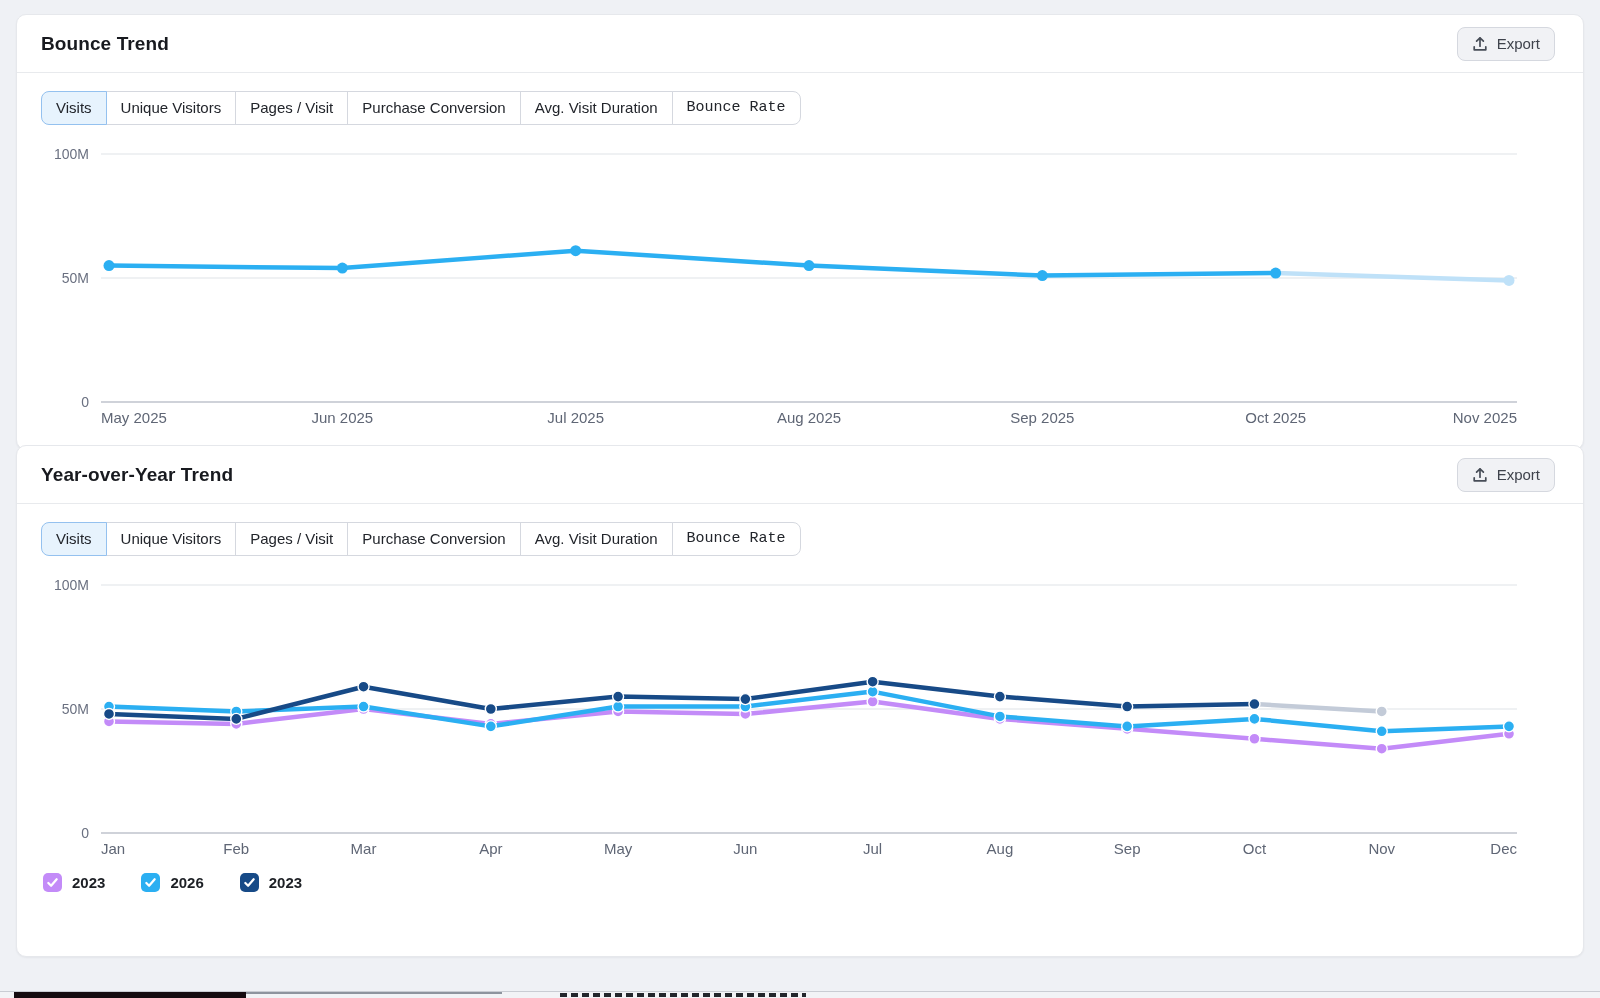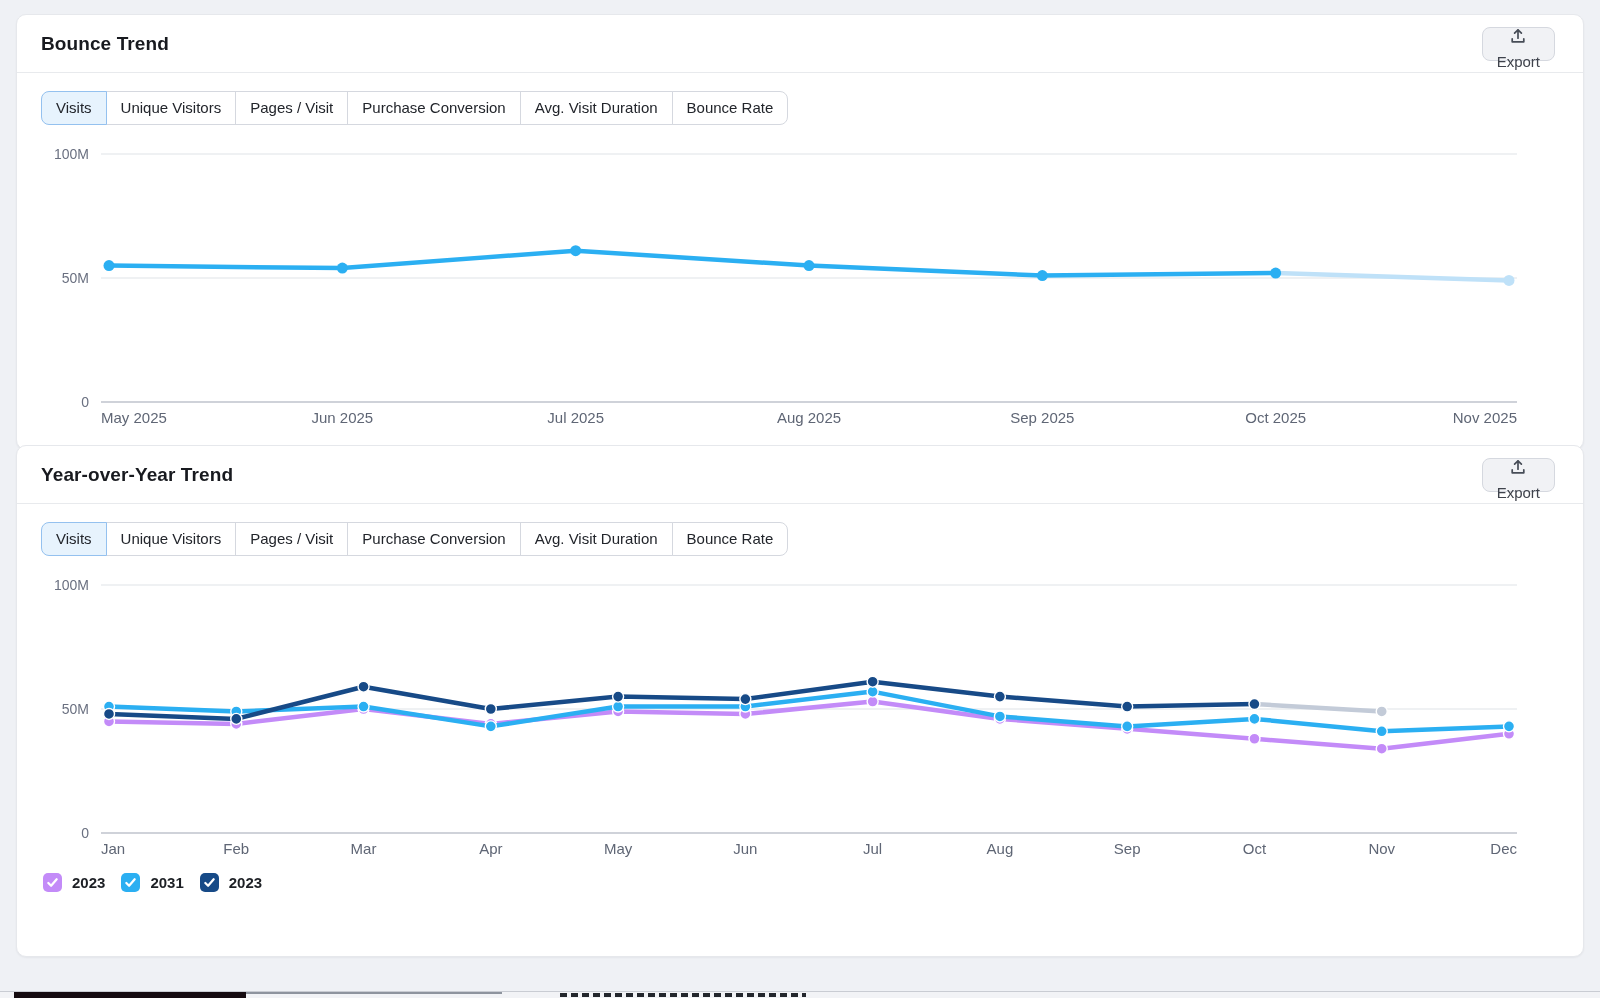--- a/index.html
+++ b/index.html
@@ -24,42 +24,42 @@
     display:flex; align-items:center; justify-content:space-between;
     padding:0 28px 0 24px;
     border-bottom:1px solid #E8EAED;
   }
   .card-title { font-size:19px; font-weight:700; color:#181A1F; letter-spacing:.1px; }
   .export-btn {
     display:flex; align-items:center; gap:9px;
     height:34px; padding:0 14px;
     background:#F1F2F5; border:1px solid #D5D8DF; border-radius:8px;
     font-family:"Liberation Sans",sans-serif;
-    font-size:15px; color:#3F434C; cursor:pointer;flex-direction:column;
+    font-size:15px; color:#3F434C; cursor:pointer;
   }
   .export-btn svg { display:block; }
   .card-body { padding:0 24px; }
   .tabs { display:inline-flex; margin-top:18px; }
   .tab {
     position:relative;
     border:1px solid #D5D8DF; background:#FFFFFF;
     margin-left:-1px;
     padding:7px 14px 8px;
     font-family:"Liberation Sans",sans-serif;
     font-size:15px; color:#22252B; cursor:pointer;
     white-space:nowrap;
   }
   .tab:first-child { margin-left:0; border-radius:8px 0 0 8px; }
-  .tab:last-child  { border-radius:0 8px 8px 0; }
+  .tab:last-child  { border-radius:0 8px 8px 0;font-family:Liberation Mono, monospace; }
   .tab.selected {
     background:#E7F3FD; border-color:#94C1EF; z-index:1;
   }
   .chart { margin-top:3px; }
   .chart svg { display:block; }
-  .legend { display:flex; align-items:center; gap:16px; margin-top:12px; padding-left:2px; }
+  .legend { display:flex; align-items:center; gap:36px; margin-top:12px; padding-left:2px; }
   .legend-item { display:flex; align-items:center; gap:10px; }
   .legend-check {
     width:19px; height:19px; border-radius:5px;
     display:flex; align-items:center; justify-content:center;
     cursor:pointer;
   }
   .legend-label { font-size:15px; font-weight:700; color:#1D2025; }
   
   .clip-strip {
     position:absolute; left:0; bottom:0; width:1600px; height:7px;
@@ -219,21 +219,21 @@
             </svg>
           </span>
           <span class="legend-label">2023</span>
         </span>
         <span class="legend-item">
           <span class="legend-check" style="background: rgb(43, 175, 242);">
             <svg width="13" height="13" viewBox="0 0 14 14" fill="none" stroke="#FFFFFF" stroke-width="2.4" stroke-linecap="round" stroke-linejoin="round">
               <path d="M2.5 7.5 L5.5 10.5 L11.5 3.5"></path>
             </svg>
           </span>
-          <span class="legend-label">2031</span>
+          <span class="legend-label">2026</span>
         </span>
         <span class="legend-item">
           <span class="legend-check" style="background: rgb(23, 74, 135);">
             <svg width="13" height="13" viewBox="0 0 14 14" fill="none" stroke="#FFFFFF" stroke-width="2.4" stroke-linecap="round" stroke-linejoin="round">
               <path d="M2.5 7.5 L5.5 10.5 L11.5 3.5"></path>
             </svg>
           </span>
           <span class="legend-label">2023</span>
         </span>
       </div>

